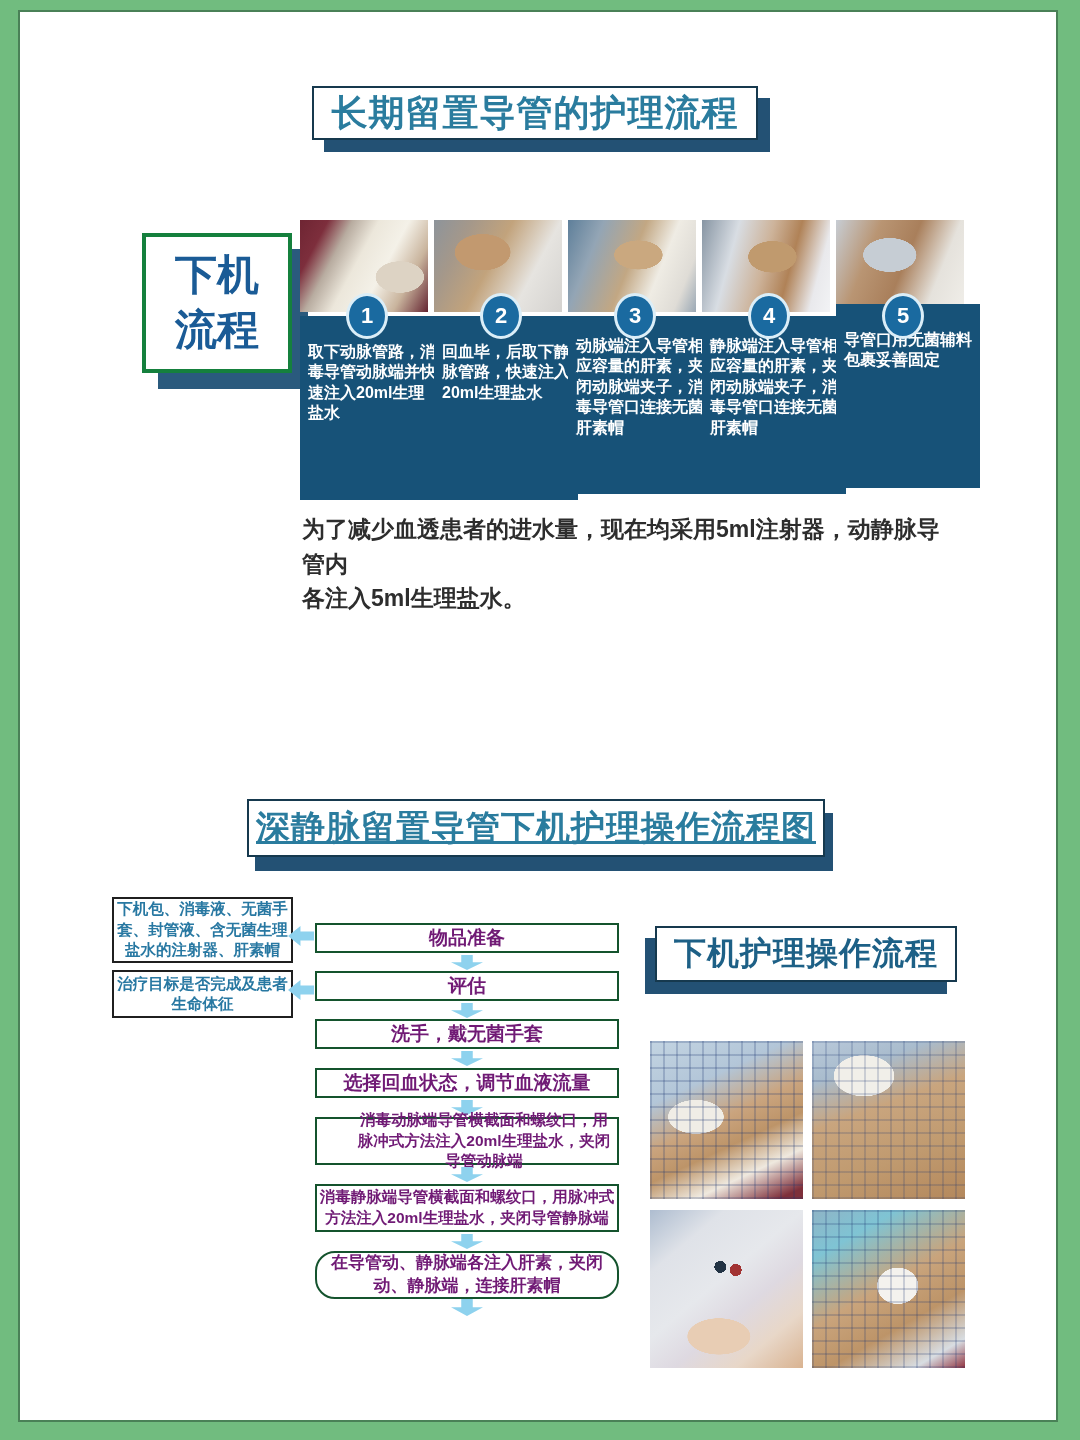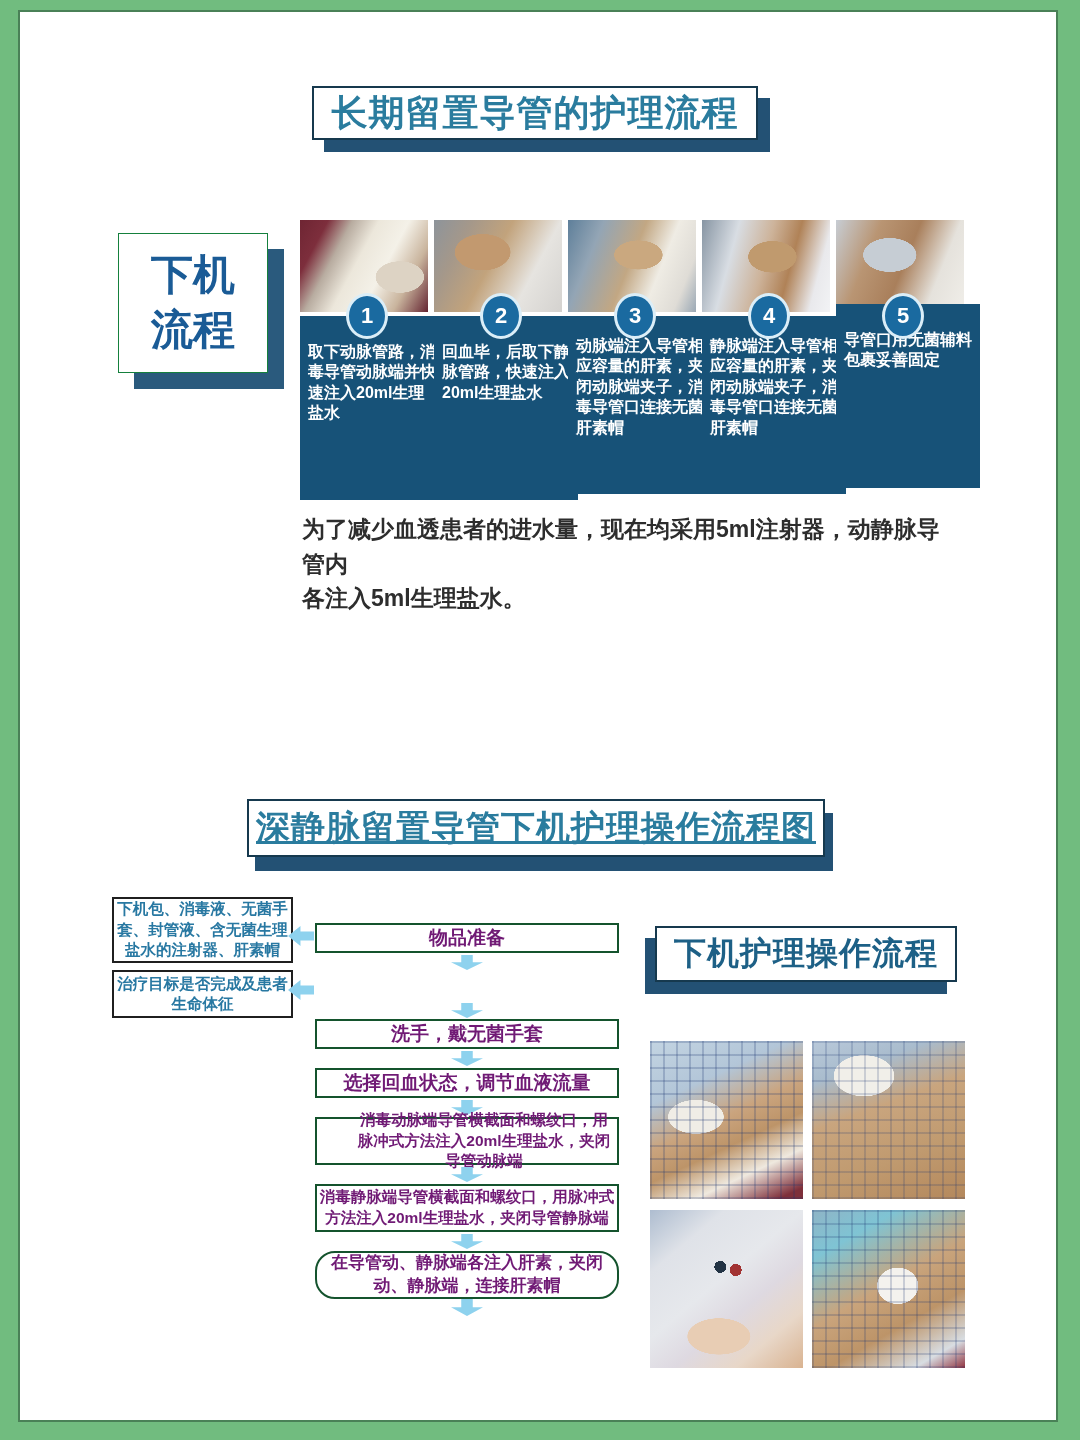--- a/index.html
+++ b/index.html
@@ -8,23 +8,23 @@
   .sheet{position:absolute;left:20px;top:12px;right:24px;bottom:20px;background:#ffffff;
          box-shadow:0 0 0 2px rgba(42,80,55,.55);}
   .abs{position:absolute;box-sizing:border-box;}
 
   
   .titlebox{background:#fff;border:2px solid #16394e;display:flex;align-items:center;justify-content:center;
             font-weight:bold;color:#2a7c9e;letter-spacing:1px;}
   .t-main{font-size:36px;box-shadow:12px 12px 0 #235174;}
   .t-flow{font-size:34px;box-shadow:8px 14px 0 #235174;}
   .t-right{font-size:32px;box-shadow:-10px 12px 0 #235174;color:#1d6086;}
-  .sidelabel{background:#fff;border:1px solid #15803d;box-shadow:16px 16px 0 #2a5a7d;
+  .sidelabel{background:#fff;border:4px solid #15803d;box-shadow:16px 16px 0 #2a5a7d;
              display:flex;flex-direction:column;align-items:center;justify-content:center;
-             font-size:42px;font-weight:bold;color:#1a5b96;line-height:1.3;}
+             font-size:42px;font-weight:bold;color:#1a5b96;line-height:1.3;margin-left:24px;}
 
   
   .photo{position:absolute;background-color:#cfd4d9;}
   .card{position:absolute;background:#175278;color:#ffffff;font-weight:bold;font-size:16px;
         line-height:1.28;padding:26px 8px 8px 8px;text-align:left;}
   .badge{position:absolute;width:36px;height:40px;border-radius:50%;background:#1a6aa0;
          border:3px solid #dbeef8;color:#fff;font-size:22px;font-weight:bold;
          display:flex;align-items:center;justify-content:center;z-index:3;}
   .note{position:absolute;font-size:23px;font-weight:bold;color:#2d2d2d;line-height:1.5;}
 
@@ -128,20 +128,23 @@
     <span>治疗目标是否完成及患者生命体征</span>
   </div>
   <div class="abs left-arrow" style="left:288px;top:926px;width:26px;height:20px;"></div>
   <div class="abs left-arrow" style="left:288px;top:980px;width:26px;height:20px;"></div>
 
   <div class="abs fbox fbox-s" style="left:315px;top:923px;width:304px;height:30px;">
       <span>物品准备</span>
     </div>
   <div class="abs down-arrow" style="left:451px;top:955px;width:32px;height:15px;"></div>
 
+  <div class="abs fbox fbox-s" style="left:315px;top:971px;width:304px;height:30px;">
+      <span>评估</span>
+    </div>
   <div class="abs down-arrow" style="left:451px;top:1003px;width:32px;height:15px;"></div>
 
   <div class="abs fbox fbox-s" style="left:315px;top:1019px;width:304px;height:30px;">
       <span>洗手，戴无菌手套</span>
     </div>
   <div class="abs down-arrow" style="left:451px;top:1051px;width:32px;height:15px;"></div>
 
   <div class="abs fbox fbox-s" style="left:315px;top:1068px;width:304px;height:30px;">
       <span>选择回血状态，调节血液流量</span>
     </div>

